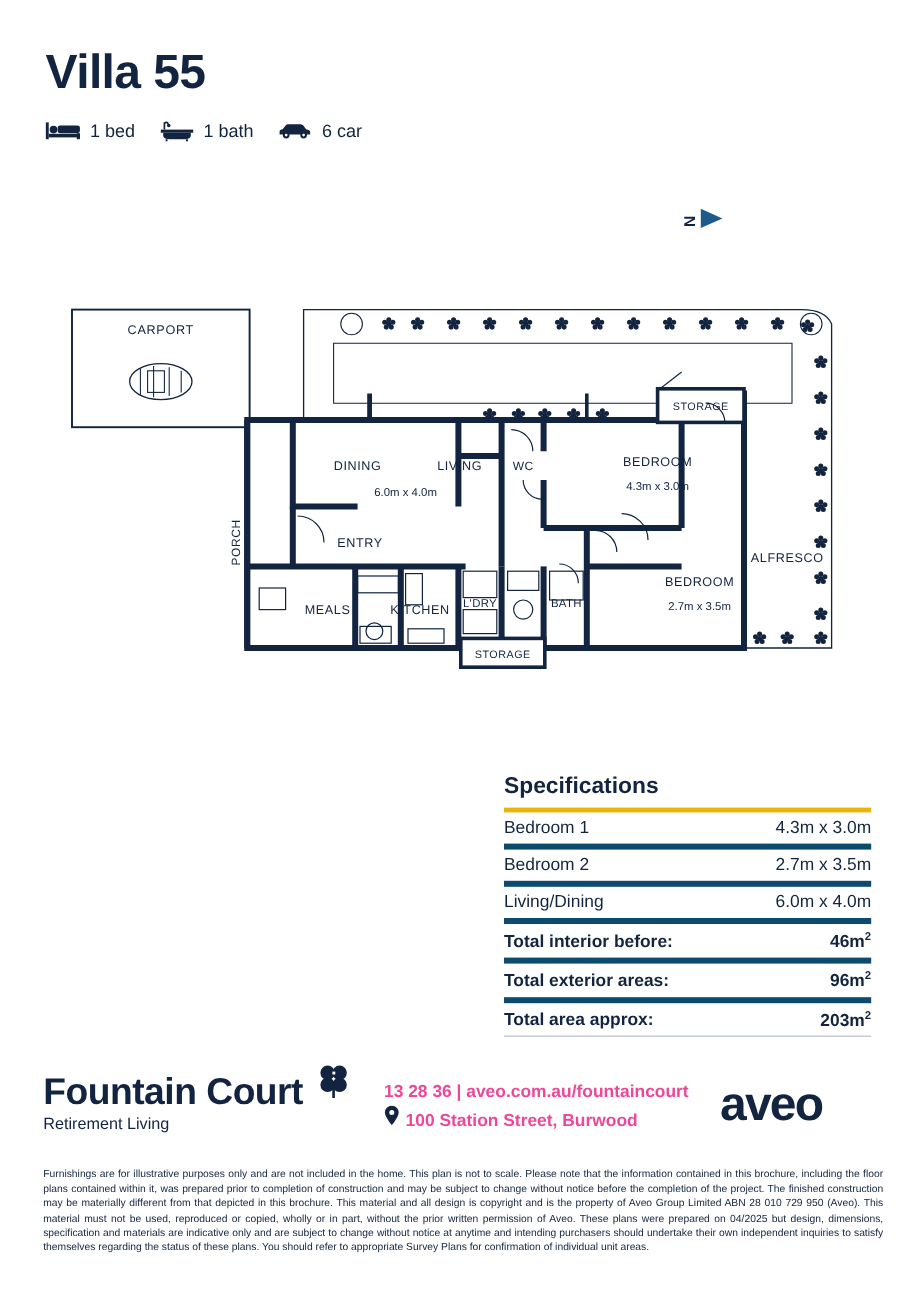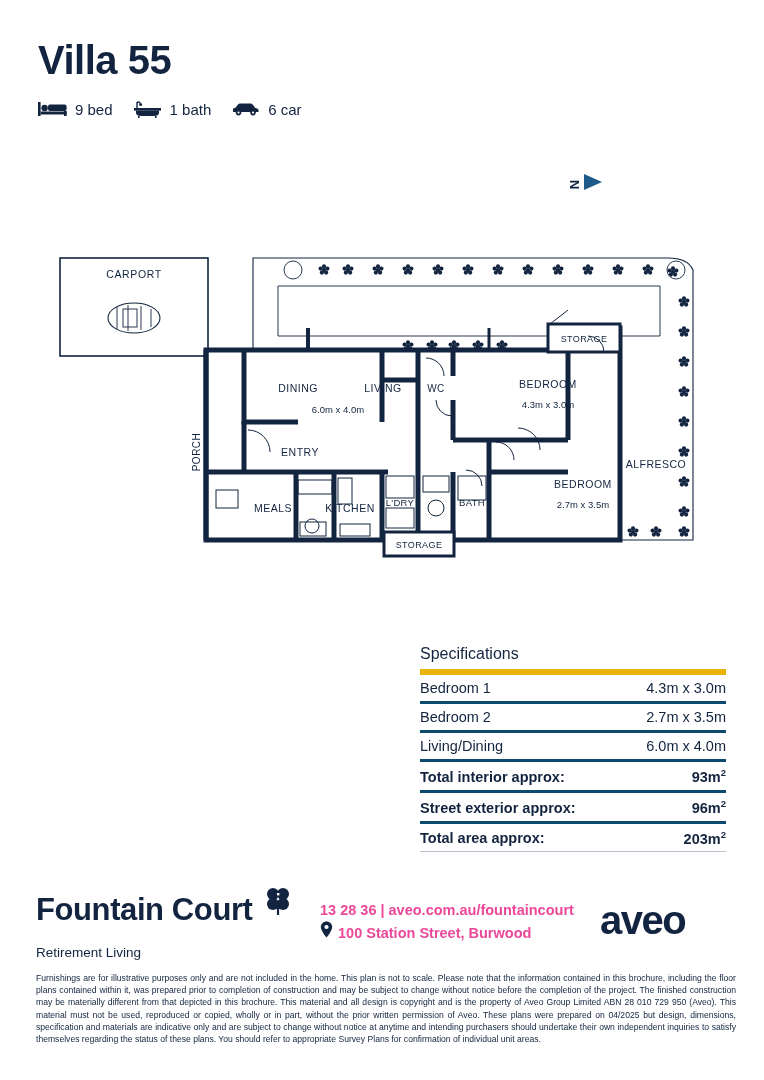--- a/index.html
+++ b/index.html
@@ -74,33 +74,33 @@
 
   
   .specs {
     position: absolute;
     left: 420px;
     top: 645px;
     width: 306px;
   }
   .specs h2 {
     margin: 0 0 6px 0;
-    font-size: 16px;
-    font-weight: normal;
+    font-size: 19px;
+    font-weight: bold;
     color: #12243f;
   }
   .spec-row {
     display: flex;
     justify-content: space-between;
     align-items: baseline;
     font-size: 14.5px;
     padding: 5px 0 5px 0;
-    border-top: 3px solid #0c4a6e;
-  }
-  .spec-row:first-of-type { border-top: 6px solid #eab308; }
+    border-top: 5px solid #0c4a6e;
+  }
+  .spec-row:first-of-type { border-top: 4px solid #eab308; }
   .spec-row.total { font-weight: bold; }
   .spec-row .val { font-weight: normal; }
   .spec-row.total .val { font-weight: bold; }
   .spec-row .val sup { font-size: 9.5px; vertical-align: super; }
   .specs .spec-list { border-bottom: 1px solid #b9c1cc; }
 
   
   .footer {
     position: absolute;
     left: 0;
@@ -116,21 +116,21 @@
   .brand .brand-name {
     font-size: 31px;
     font-weight: bold;
     letter-spacing: -0.4px;
     color: #12243f;
     line-height: 1.05;
   }
   .brand .brand-sub {
     font-size: 13.5px;
     color: #12243f;
-    margin-top: 18px;
+    margin-top: 2px;
   }
   .clover {
     position: absolute;
     left: 262px;
     top: 4px;
   }
   .contact {
     position: absolute;
     left: 320px;
     top: 20px;
@@ -180,21 +180,21 @@
     <div class="feature">
       <span>
         <svg width="30" height="18" viewBox="0 0 30 18">
           <rect x="0" y="2" width="2.6" height="14" fill="#12243f"></rect>
           <rect x="2.6" y="11.5" width="26" height="3" fill="#12243f"></rect>
           <rect x="26" y="11" width="2.6" height="5" fill="#12243f"></rect>
           <rect x="10" y="4.5" width="18.6" height="6.5" rx="2" fill="#12243f"></rect>
           <circle cx="6.6" cy="8" r="3.2" fill="#12243f"></circle>
         </svg>
       </span>
-      <span>9 bed</span>
+      <span>1 bed</span>
     </div>
     <div class="feature">
       <span>
         <svg width="30" height="18" viewBox="0 0 30 18">
           <path d="M4 2 L4 8 M4 3.5 C4 1.5 7 1.5 7 3.5" stroke="#12243f" stroke-width="1.4" fill="none"></path>
           <circle cx="7.6" cy="4.6" r="1.5" fill="#12243f"></circle>
           <rect x="1" y="8" width="27" height="2.6" fill="#12243f"></rect>
           <path d="M3 10.6 L3 13 C3 15 5 16 8 16 L21 16 C24 16 26 15 26 13 L26 10.6 Z" fill="#12243f"></path>
           <rect x="5" y="16" width="1.6" height="2" fill="#12243f"></rect>
           <rect x="22" y="16" width="1.6" height="2" fill="#12243f"></rect>
@@ -396,25 +396,25 @@
       </div>
       <div class="spec-row">
         <span>Bedroom 2</span>
         <span class="val">2.7m x 3.5m</span>
       </div>
       <div class="spec-row">
         <span>Living/Dining</span>
         <span class="val">6.0m x 4.0m</span>
       </div>
       <div class="spec-row total">
-        <span>Total interior approx:</span>
-        <span class="val"><span>93m</span><sup>2</sup></span>
+        <span>Total interior before:</span>
+        <span class="val"><span>46m</span><sup>2</sup></span>
       </div>
       <div class="spec-row total">
-        <span>Street exterior approx:</span>
+        <span>Total exterior areas:</span>
         <span class="val"><span>96m</span><sup>2</sup></span>
       </div>
       <div class="spec-row total">
         <span>Total area approx:</span>
         <span class="val"><span>203m</span><sup>2</sup></span>
       </div>
     </div>
   </div>
 
   <div class="footer">

